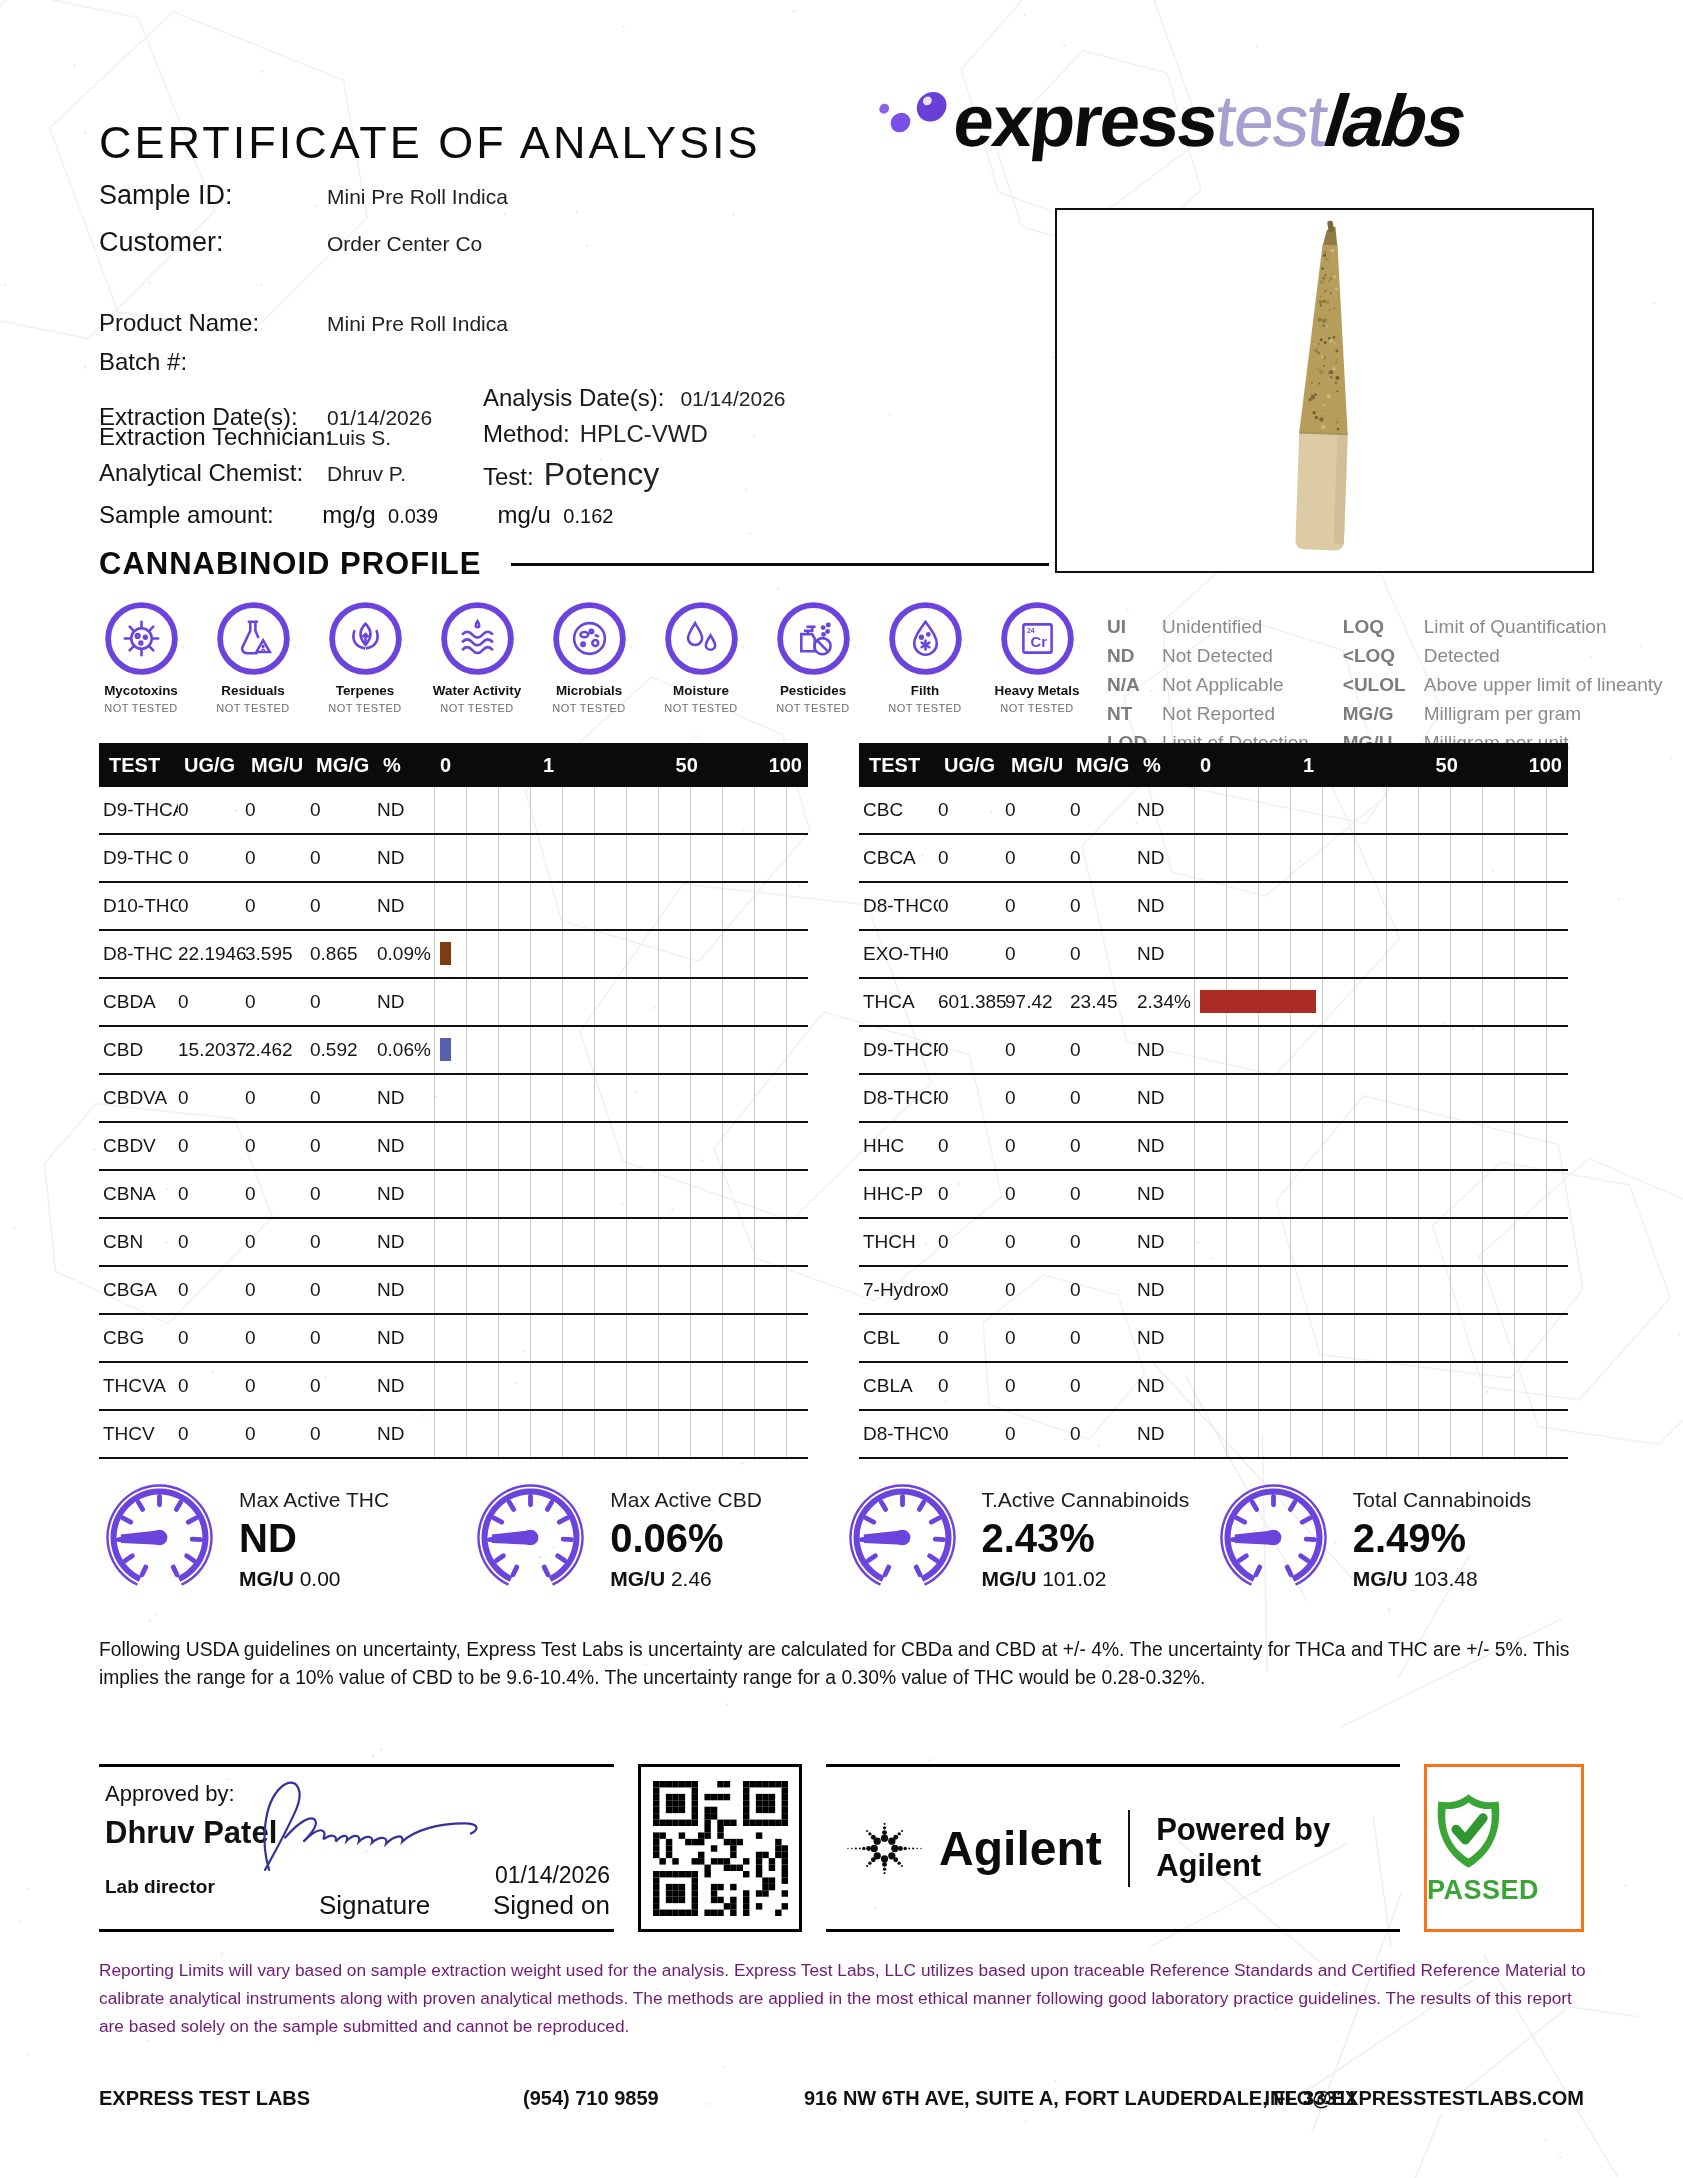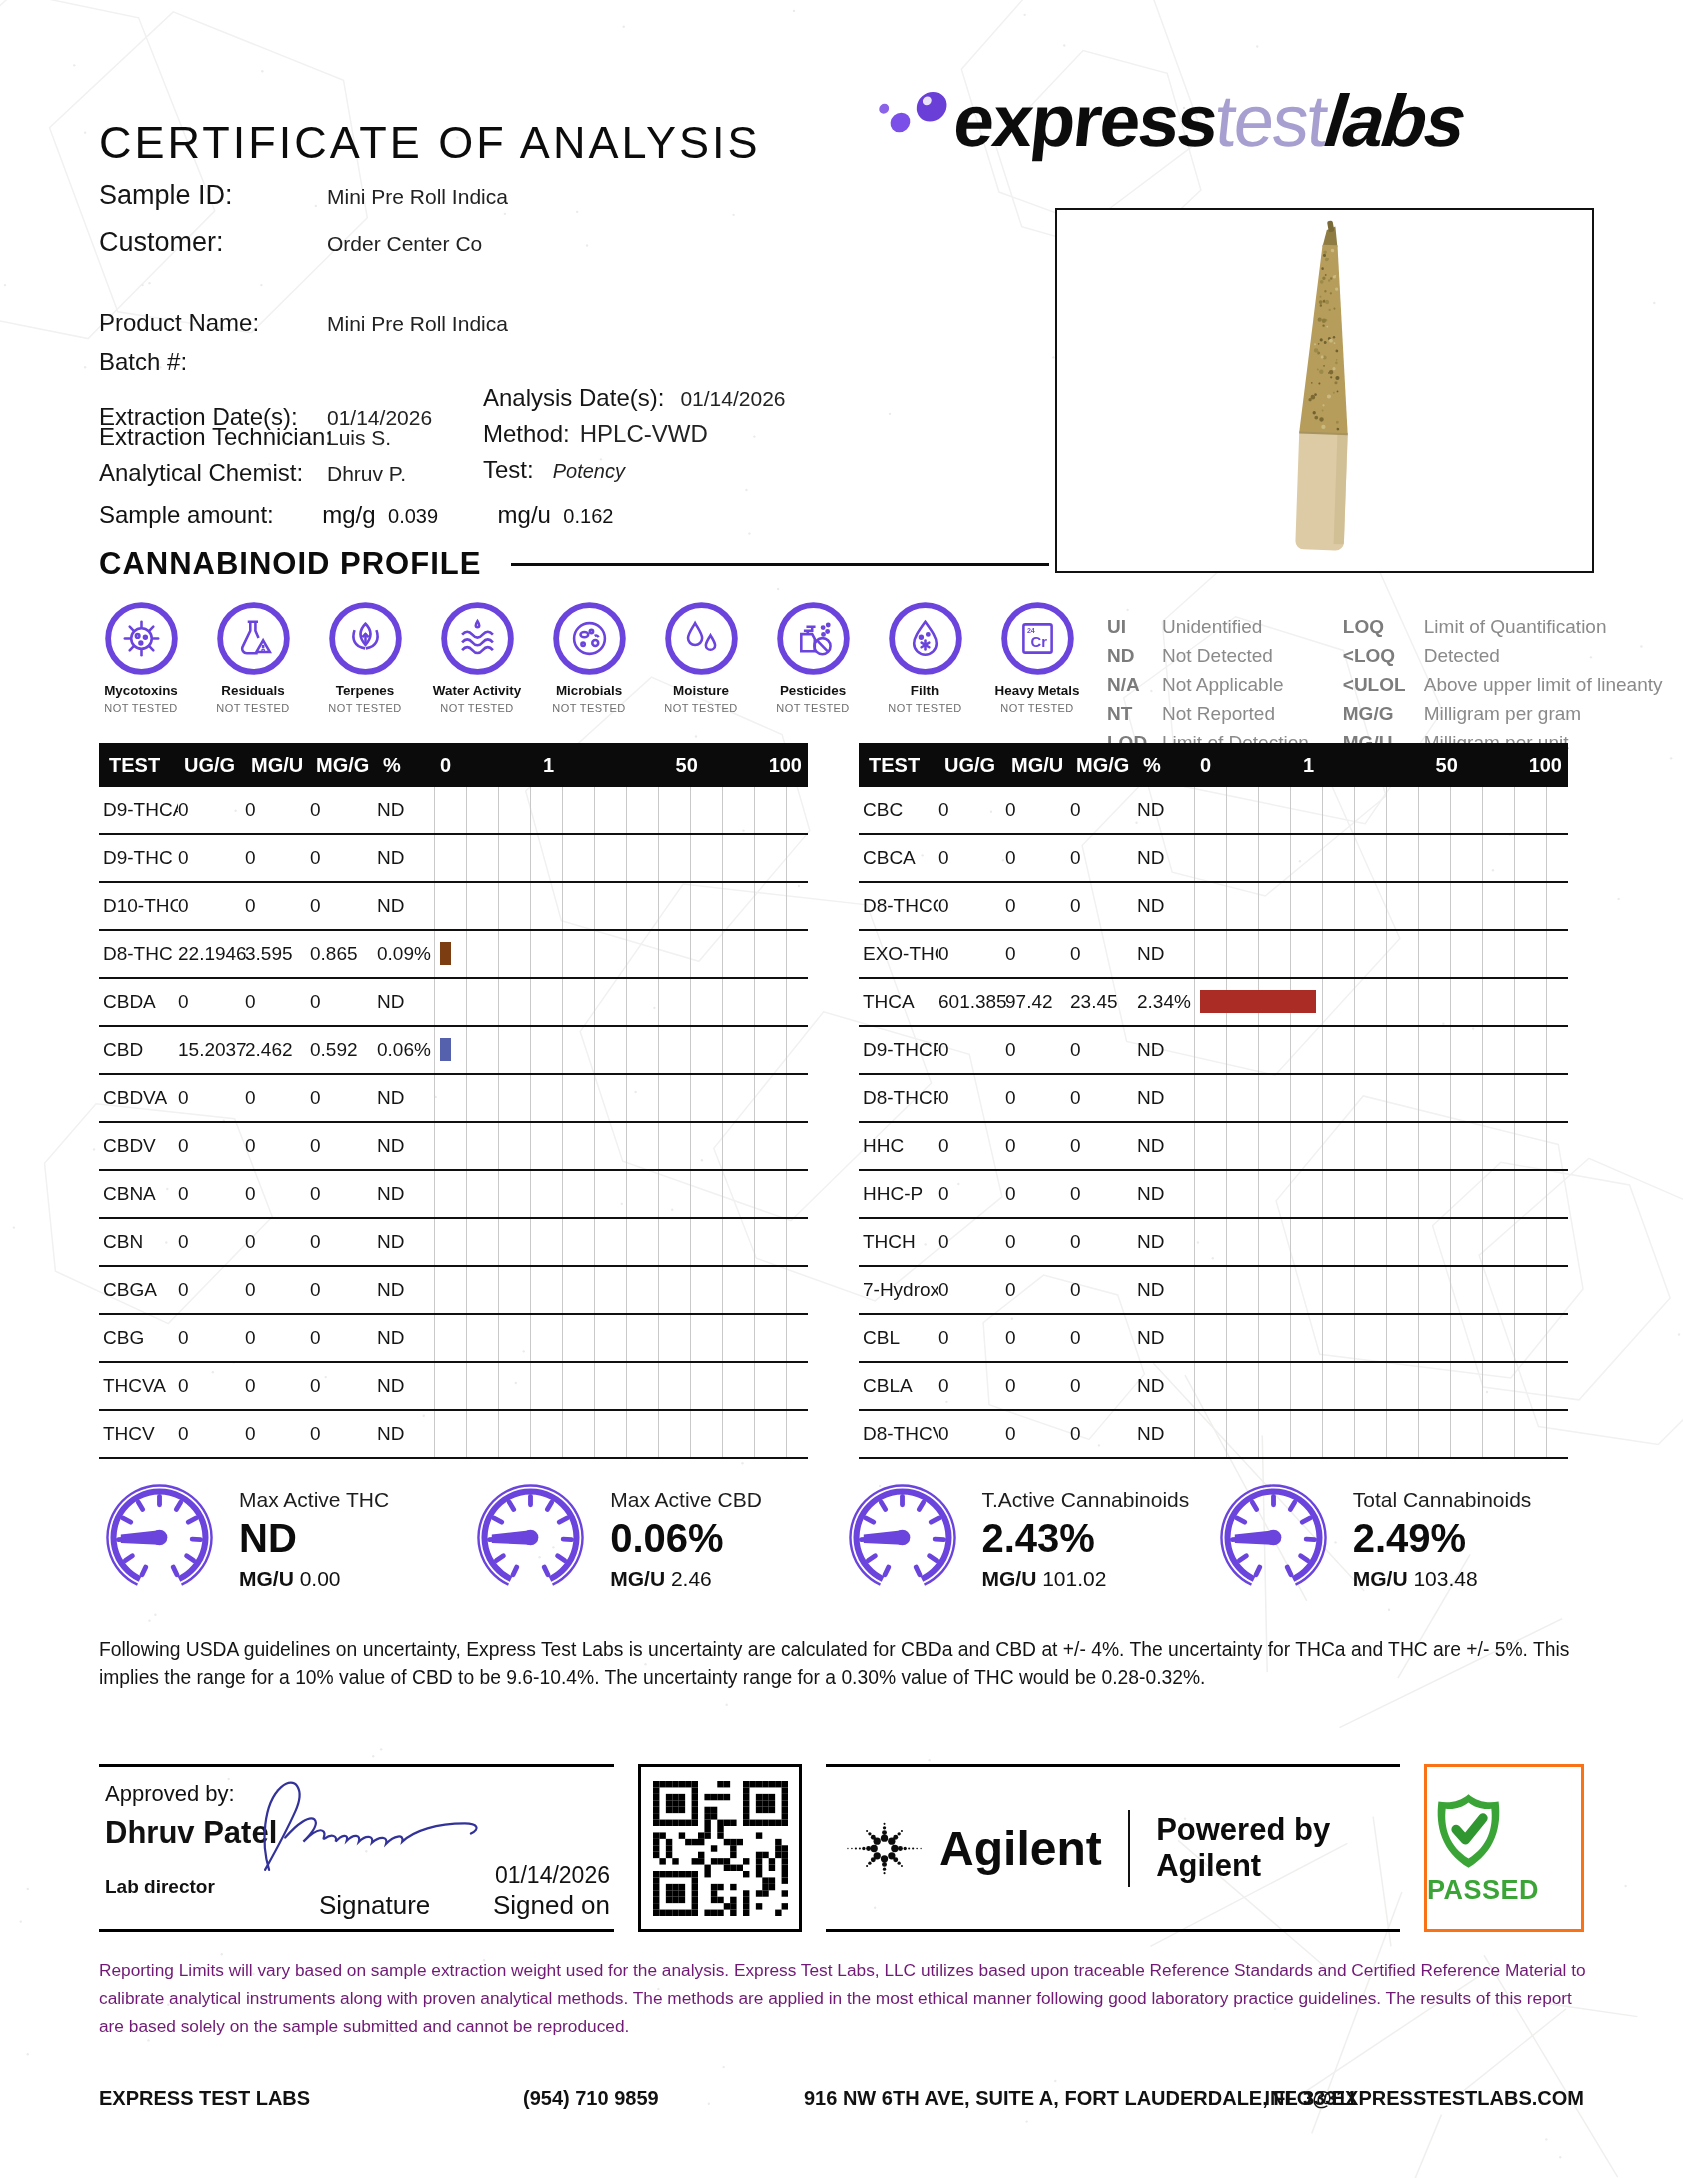--- a/index.html
+++ b/index.html
@@ -290,21 +290,21 @@
       <div class="info-line" style="top: 227px; left: 0px;"><span class="info-label w big">Customer:</span><span class="info-value">Order Center Co</span></div>
       <div class="info-line" style="top: 309px; left: 0px;"><span class="info-label w">Product Name:</span><span class="info-value">Mini Pre Roll Indica</span></div>
       <div class="info-line" style="top: 348px; left: 0px;"><span class="info-label w">Batch #:</span><span class="info-value"></span></div>
       <div class="info-line" style="top: 386px; left: 0px; margin-top: 17px;"><span class="info-label w">Extraction Date(s):</span><span class="info-value">01/14/2026</span></div>
       <div class="info-line" style="top: 423px; left: 0px;"><span class="info-label w">Extraction Technician:</span><span class="info-value">Luis S.</span></div>
       <div class="info-line" style="top: 459px; left: 0px;"><span class="info-label w">Analytical Chemist:</span><span class="info-value">Dhruv P.</span></div>
     </div>
   <div class="abs" id="info-right" style="left:483px;top:0;">
       <div class="info-line" style="top: 384px; left: 0px;"><span class="info-label">Analysis Date(s):</span><span class="info-value" style="margin-left: 16px; font-size: 21px;">01/14/2026</span></div>
       <div class="info-line" style="top: 420px; left: 0px;"><span class="info-label">Method:</span><span class="info-value" style="margin-left: 10px; font-size: 24px;">HPLC-VWD</span></div>
-      <div class="info-line" style="top: 456px; left: 0px;"><span class="info-label">Test:</span><span class="info-value" style="margin-left: 19px; font-size: 20px; font-style: italic;">Potency</span></div>
+      <div class="info-line" style="top: 456px; left: 0px;"><span class="info-label">Test:</span><span class="info-value" style="margin-left: 10px; font-size: 32px;">Potency</span></div>
     </div>
   <div class="abs info-line" style="left:99px;top:501px;">
     <span class="amt">Sample amount:</span>
     <span class="amt" style="margin-left:44px;">mg/g</span>
     <span class="amt-val" style="margin-left:8px;">0.039</span>
     <span class="amt" style="margin-left:55px;">mg/u</span>
     <span class="amt-val" style="margin-left:8px;">0.162</span>
   </div>
 
   <div class="abs product-box" style="left:1055px;top:208px;width:535px;height:361px;">

